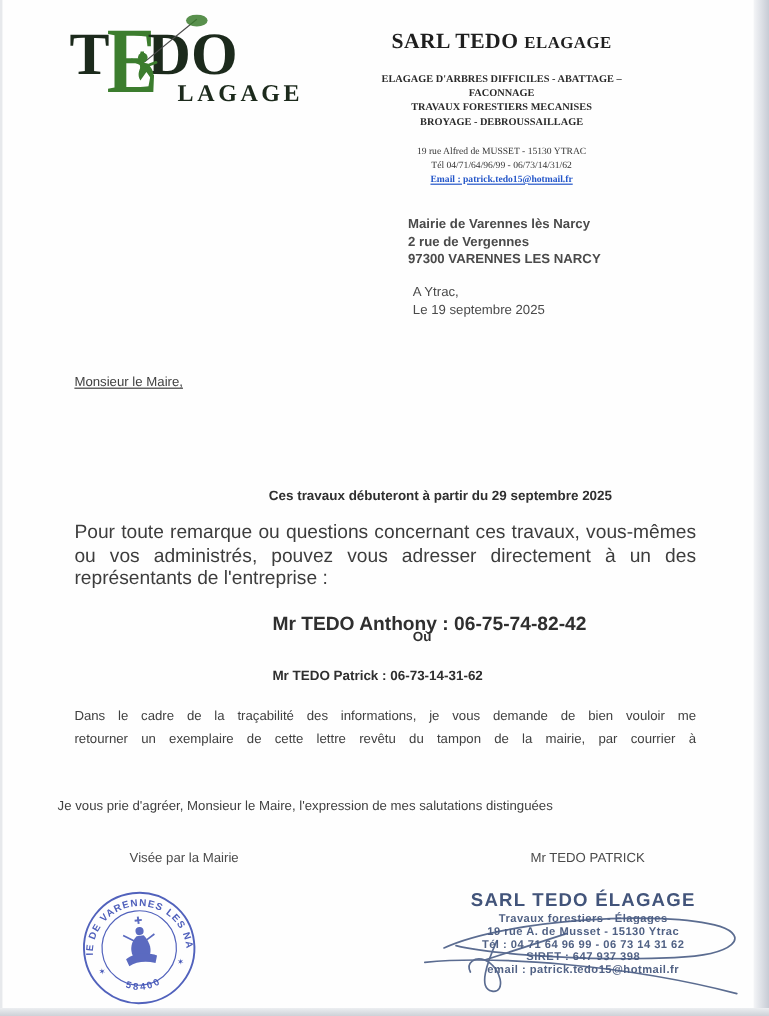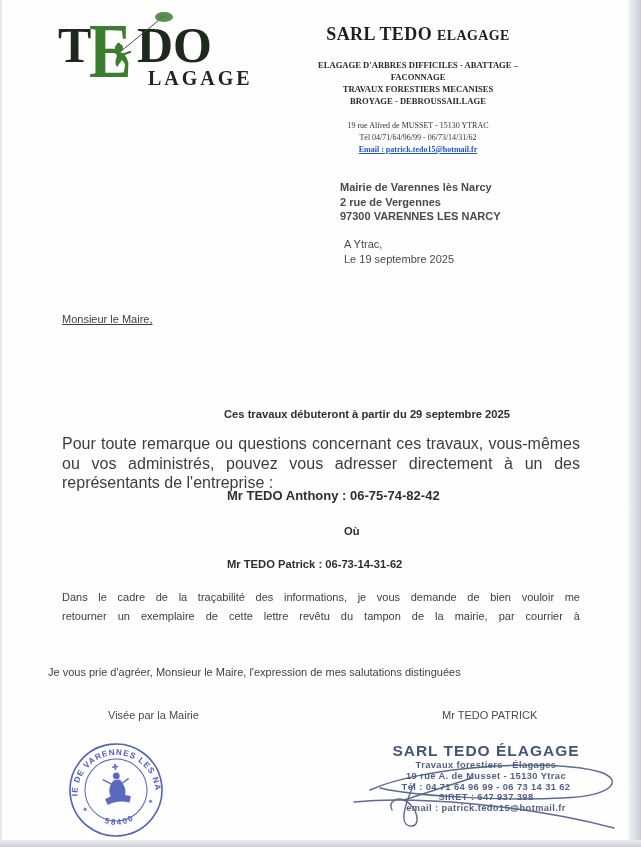--- a/index.html
+++ b/index.html
@@ -17,21 +17,21 @@
                  background:linear-gradient(to bottom,#eceef1,#ccd0d6); }
   .edge-left   { position:absolute; left:0; top:0; width:2px; height:100%; background:#e7e9ec; }
 
   .abs { position:absolute; }
 
   
   .logo { left:58px; top:14px; width:195px; height:86px; }
   .logo span { position:absolute; font-family:"Liberation Serif", serif; font-weight:bold; line-height:1; }
   .lg-t  { left:0;   top:6px;  font-size:50px; color:#1c2a1c; }
   .lg-e  { left:31px; top:-2px; font-size:78px; color:#3c7d2e; transform:scaleX(.82); transform-origin:left top; }
-  .lg-do { left:79px; top:6px;  font-size:50px; color:#1c2a1c; }
+  .lg-do { left:65px; top:6px;  font-size:50px; color:#1c2a1c; }
   .lg-sub{ left:90px; top:54px; font-size:20px; color:#1c2a1c; letter-spacing:3px; }
   .climber { left:28px; top:-2px; }
 
   
   .head-center { left:293px; top:24px; width:250px; text-align:center;
                  font-family:"Liberation Serif", serif; color:#1f1f1f; }
   .head-title { font-size:18px; font-weight:bold; letter-spacing:.4px; }
   .head-title .small { font-size:14px; }
   .head-subs { margin-top:14px; font-size:8.6px; font-weight:bold; line-height:12px; color:#2a2a2a; }
   .head-addr { margin-top:13px; font-size:8px; line-height:12px; color:#333; }
@@ -41,21 +41,21 @@
   .recipient { left:340px; top:180px; font-size:11px; line-height:14.5px; color:#4a4a4a;font-weight:bold; }
   .dateline  { left:344px; top:237px; font-size:11px; line-height:14.5px; color:#4a4a4a; }
 
   
   .body-text { font-size:11px; color:#404040; }
   .salutation { left:62px; top:313px;text-decoration:underline; }
   .para { left:62px; top:0; width:518px; line-height:19.5px; text-align:justify; }
   .p1 { top:338px; }
   .p2 { top:434px; }
   .hl  { left:224px; top:408px; font-weight:bold; font-size:11.2px; color:#2f2f2f; }
-  .c1  { left:227px; top:488px; font-weight:bold; font-size:13px; color:#2f2f2f; }
+  .c1  { left:227px; top:512px; font-weight:bold; font-size:16px; color:#2f2f2f; }
   .or  { left:344px; top:525px; font-weight:bold; font-size:11.2px; color:#2f2f2f; }
   .c2  { left:227px; top:558px; font-weight:bold; font-size:11.2px; color:#2f2f2f; }
   .jline { left:62px; width:518px; font-size:11px; color:#404040;
            text-align:justify; text-align-last:justify; }
   .j1 { top:591px; } .j2 { top:610px; }
   .j3 { top:629px; left:62px; font-size:11px; color:#404040; }
   .mail-link { color:#2456c9; text-decoration:underline; }
   .closing { left:48px; top:666px; }
 
   

